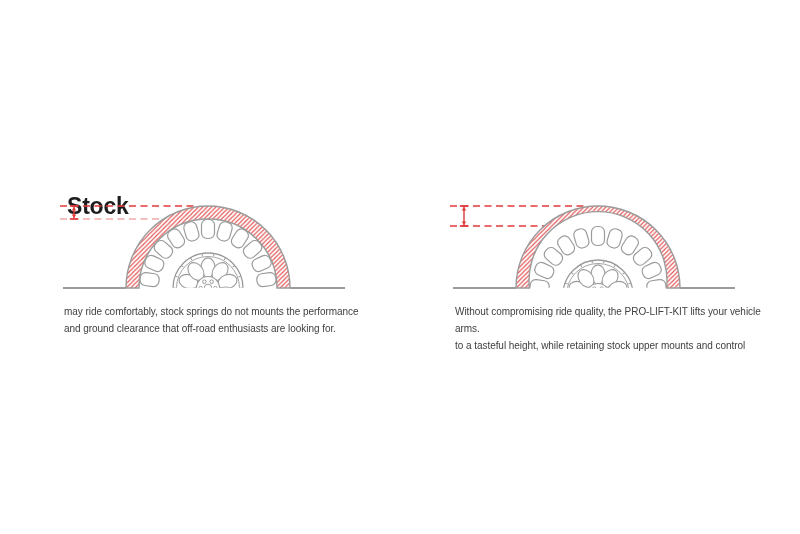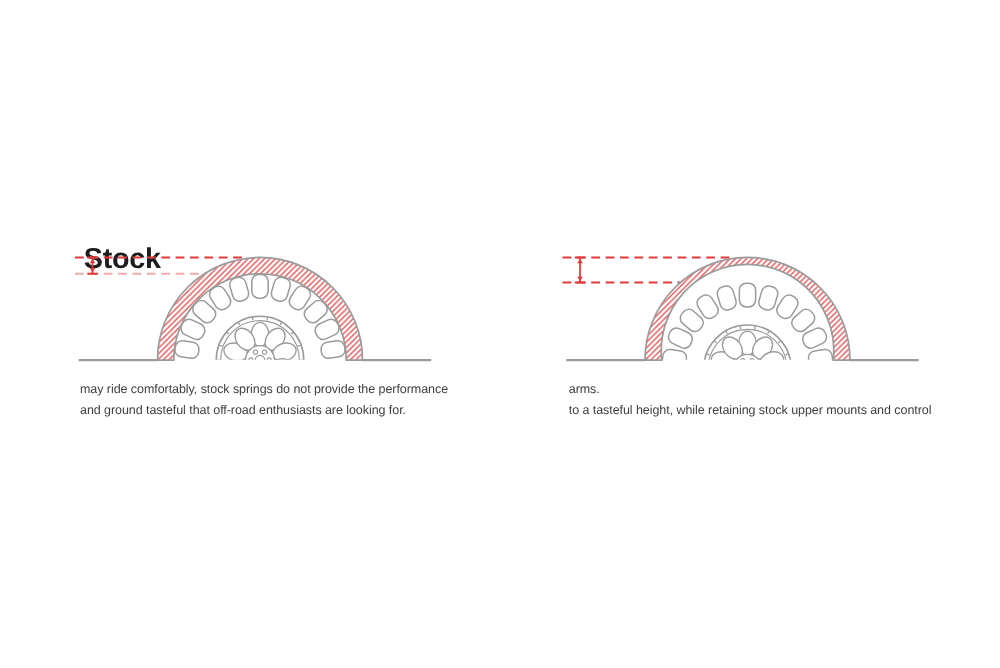--- a/index.html
+++ b/index.html
@@ -198,21 +198,22 @@
         <circle cx="0" cy="-7.3" r="1.7" stroke-width="0.9" fill="none" transform="translate(175 103) rotate(90)"></circle>
         <circle cx="0" cy="-7.3" r="1.7" stroke-width="0.9" fill="none" transform="translate(175 103) rotate(150)"></circle>
         <circle cx="0" cy="-7.3" r="1.7" stroke-width="0.9" fill="none" transform="translate(175 103) rotate(210)"></circle>
         <circle cx="0" cy="-7.3" r="1.7" stroke-width="0.9" fill="none" transform="translate(175 103) rotate(270)"></circle>
         <circle cx="0" cy="-7.3" r="1.7" stroke-width="0.9" fill="none" transform="translate(175 103) rotate(330)"></circle>
         <circle cx="175" cy="103" r="3.8" stroke-width="1" fill="none"></circle>
       </g>
     </svg>
 
   <div class="desc left">
-    <span>may ride comfortably, stock springs do not provide the performance</span>
-    <span>and ground tasteful that off-road enthusiasts are looking for.</span>
+    <span>may ride comfortably, stock springs do not mounts the performance</span>
+    <span>and ground clearance that off-road enthusiasts are looking for.</span>
   </div>
   <div class="desc right">
+    <span>Without compromising ride quality, the PRO-LIFT-KIT lifts your vehicle</span>
     <span>arms.</span>
     <span>to a tasteful height, while retaining stock upper mounts and control</span>
   </div>
 
 </div>
 
 </body></html>

